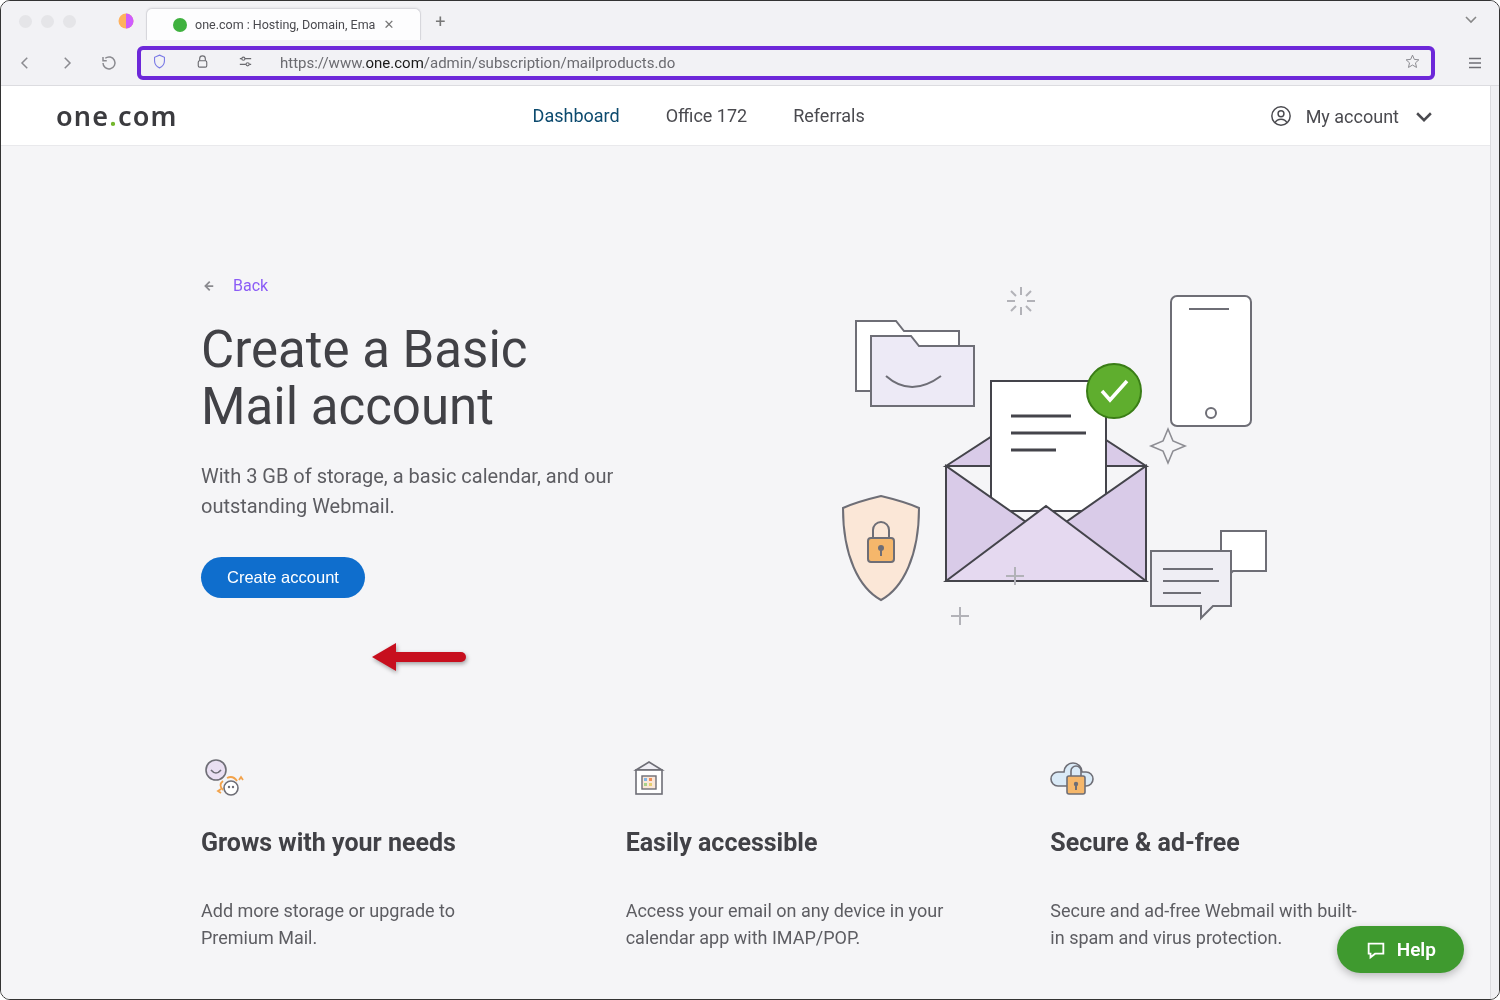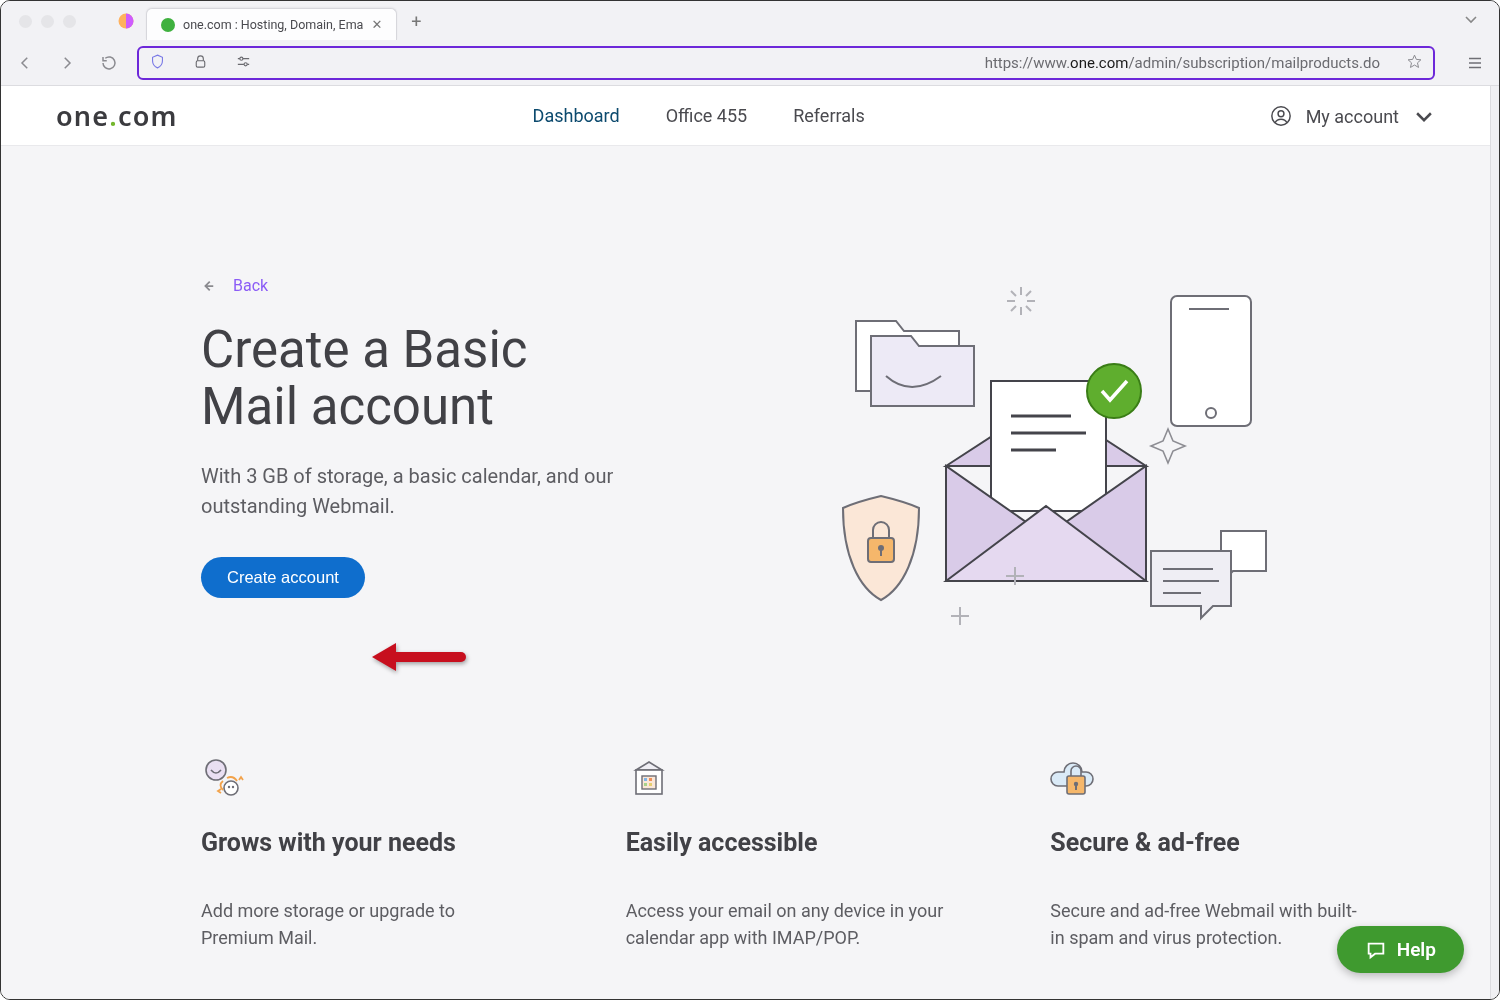--- a/index.html
+++ b/index.html
@@ -13,30 +13,30 @@
     border-radius: 10px;
     position: relative;
   }
   
   .browser-chrome { background:#f2f2f5; border-bottom:1px solid #dcdce0; }
   .tab-strip { display:flex; align-items:center; height:40px; padding:0 8px; gap:8px; }
   .traffic-lights { display:flex; gap:9px; padding:0 10px; }
   .traffic-lights span { width:13px; height:13px; border-radius:50%; background:#e5e5e8; display:inline-block; }
   .ff-icon { width:24px; height:24px; display:flex; align-items:center; justify-content:center; margin-left:20px; }
   .ff-icon svg{ width:20px; height:20px; }
-  .tab { display:flex; align-items:center; gap:8px; background:#fdfdfe; border:1px solid #d7d7dc; border-bottom:none; border-radius:6px 6px 0 0; height:32px; padding:0 14px; min-width:215px; margin-top:6px; box-shadow:0 -1px 2px rgba(0,0,0,.05); font-size:12.5px; color:#4a4a4f; }
+  .tab { display:flex; align-items:center; gap:8px; background:#fdfdfe; border:1px solid #d7d7dc; border-bottom:none; border-radius:6px 6px 0 0; height:32px; padding:0 26px; min-width:215px; margin-top:6px; box-shadow:0 -1px 2px rgba(0,0,0,.05); font-size:12.5px; color:#4a4a4f; }
   .tab-favicon { width:14px; height:14px; border-radius:50%; background:#3fb13f; }
   .tab-title { flex:1; white-space:nowrap; overflow:hidden; text-overflow:ellipsis; }
   .tab-close { color:#777; font-size:13px; }
   .new-tab { font-size:18px; color:#777; margin-left:6px; }
   .tab-overflow { margin-left:auto; margin-right:12px; color:#888; }
   .addr-row { display:flex; align-items:center; height:44px; padding:0 10px; gap:14px; }
   .nav-btn { width:28px; height:28px; display:flex; align-items:center; justify-content:center; color:#8b8b90; }
   .nav-btn svg { width:18px; height:18px; stroke:#8b8b90; stroke-width:2; fill:none; }
-  .addr-bar { flex:1; height:34px; background:#f2f2f5; border:2px solid #6d28d9; border-radius:6px; display:flex; align-items:center; padding:0 10px; gap:26px; font-size:15px; color:#6b6b70;text-align:right; }
+  .addr-bar { flex:1; height:34px; background:#f2f2f5; border:4px solid #6d28d9; border-radius:6px; display:flex; align-items:center; padding:0 10px; gap:26px; font-size:15px; color:#6b6b70; }
   .addr-bar .lock svg, .addr-bar .shield svg, .addr-bar .pref svg, .addr-bar .star svg { width:17px; height:17px; }
   .addr-url { flex:1; white-space:nowrap; overflow:hidden; }
   .addr-url .host { color:#1a1a1a; }
   .menu-btn { width:28px; height:28px; display:flex; align-items:center; justify-content:center; color:#6f6f75; margin-left:12px; }
   .menu-btn svg{width:18px;height:18px;}
   
   .page-wrap { position:absolute; top:85px; left:0; right:8px; bottom:0; overflow:hidden; border-right:1px solid #dcdce0; }
   .scrollbar-gutter { position:absolute; top:85px; right:0; bottom:0; width:8px; background:#f0f0f3; }
   .header { height:60px; background:#fff; border-bottom:1px solid #e9e9ec; display:flex; align-items:center; padding:0 55px 0 55px; }
   .logo { font-family: "Segoe UI", system-ui, sans-serif; font-size:27px; font-weight:600; letter-spacing:1.2px; color:#3b3b3f; }
@@ -137,21 +137,21 @@
   </div>
 </div>
 
 <div class="scrollbar-gutter"></div>
 
 <div class="page-wrap">
   <div class="header">
     <div class="logo"><span>one</span><span class="dot">.</span><span>com</span></div>
     <div class="nav-center">
       <a class="active">Dashboard</a>
-      <a>Office 455</a>
+      <a>Office 172</a>
       <a>Referrals</a>
     </div>
     <div class="account">
       <svg viewBox="0 0 24 24">
           <circle cx="12" cy="12" r="10" fill="none" stroke="#4a4a4f" stroke-width="1.6"></circle>
           <circle cx="12" cy="9.5" r="3.2" fill="none" stroke="#4a4a4f" stroke-width="1.6"></circle>
           <path d="M5.5 19.2 C7 16.3 10 15.5 12 15.5 C14 15.5 17 16.3 18.5 19.2" fill="none" stroke="#4a4a4f" stroke-width="1.6"></path>
         </svg>
       <span>My account</span>
       <svg width="16" height="16" viewBox="0 0 16 16">

